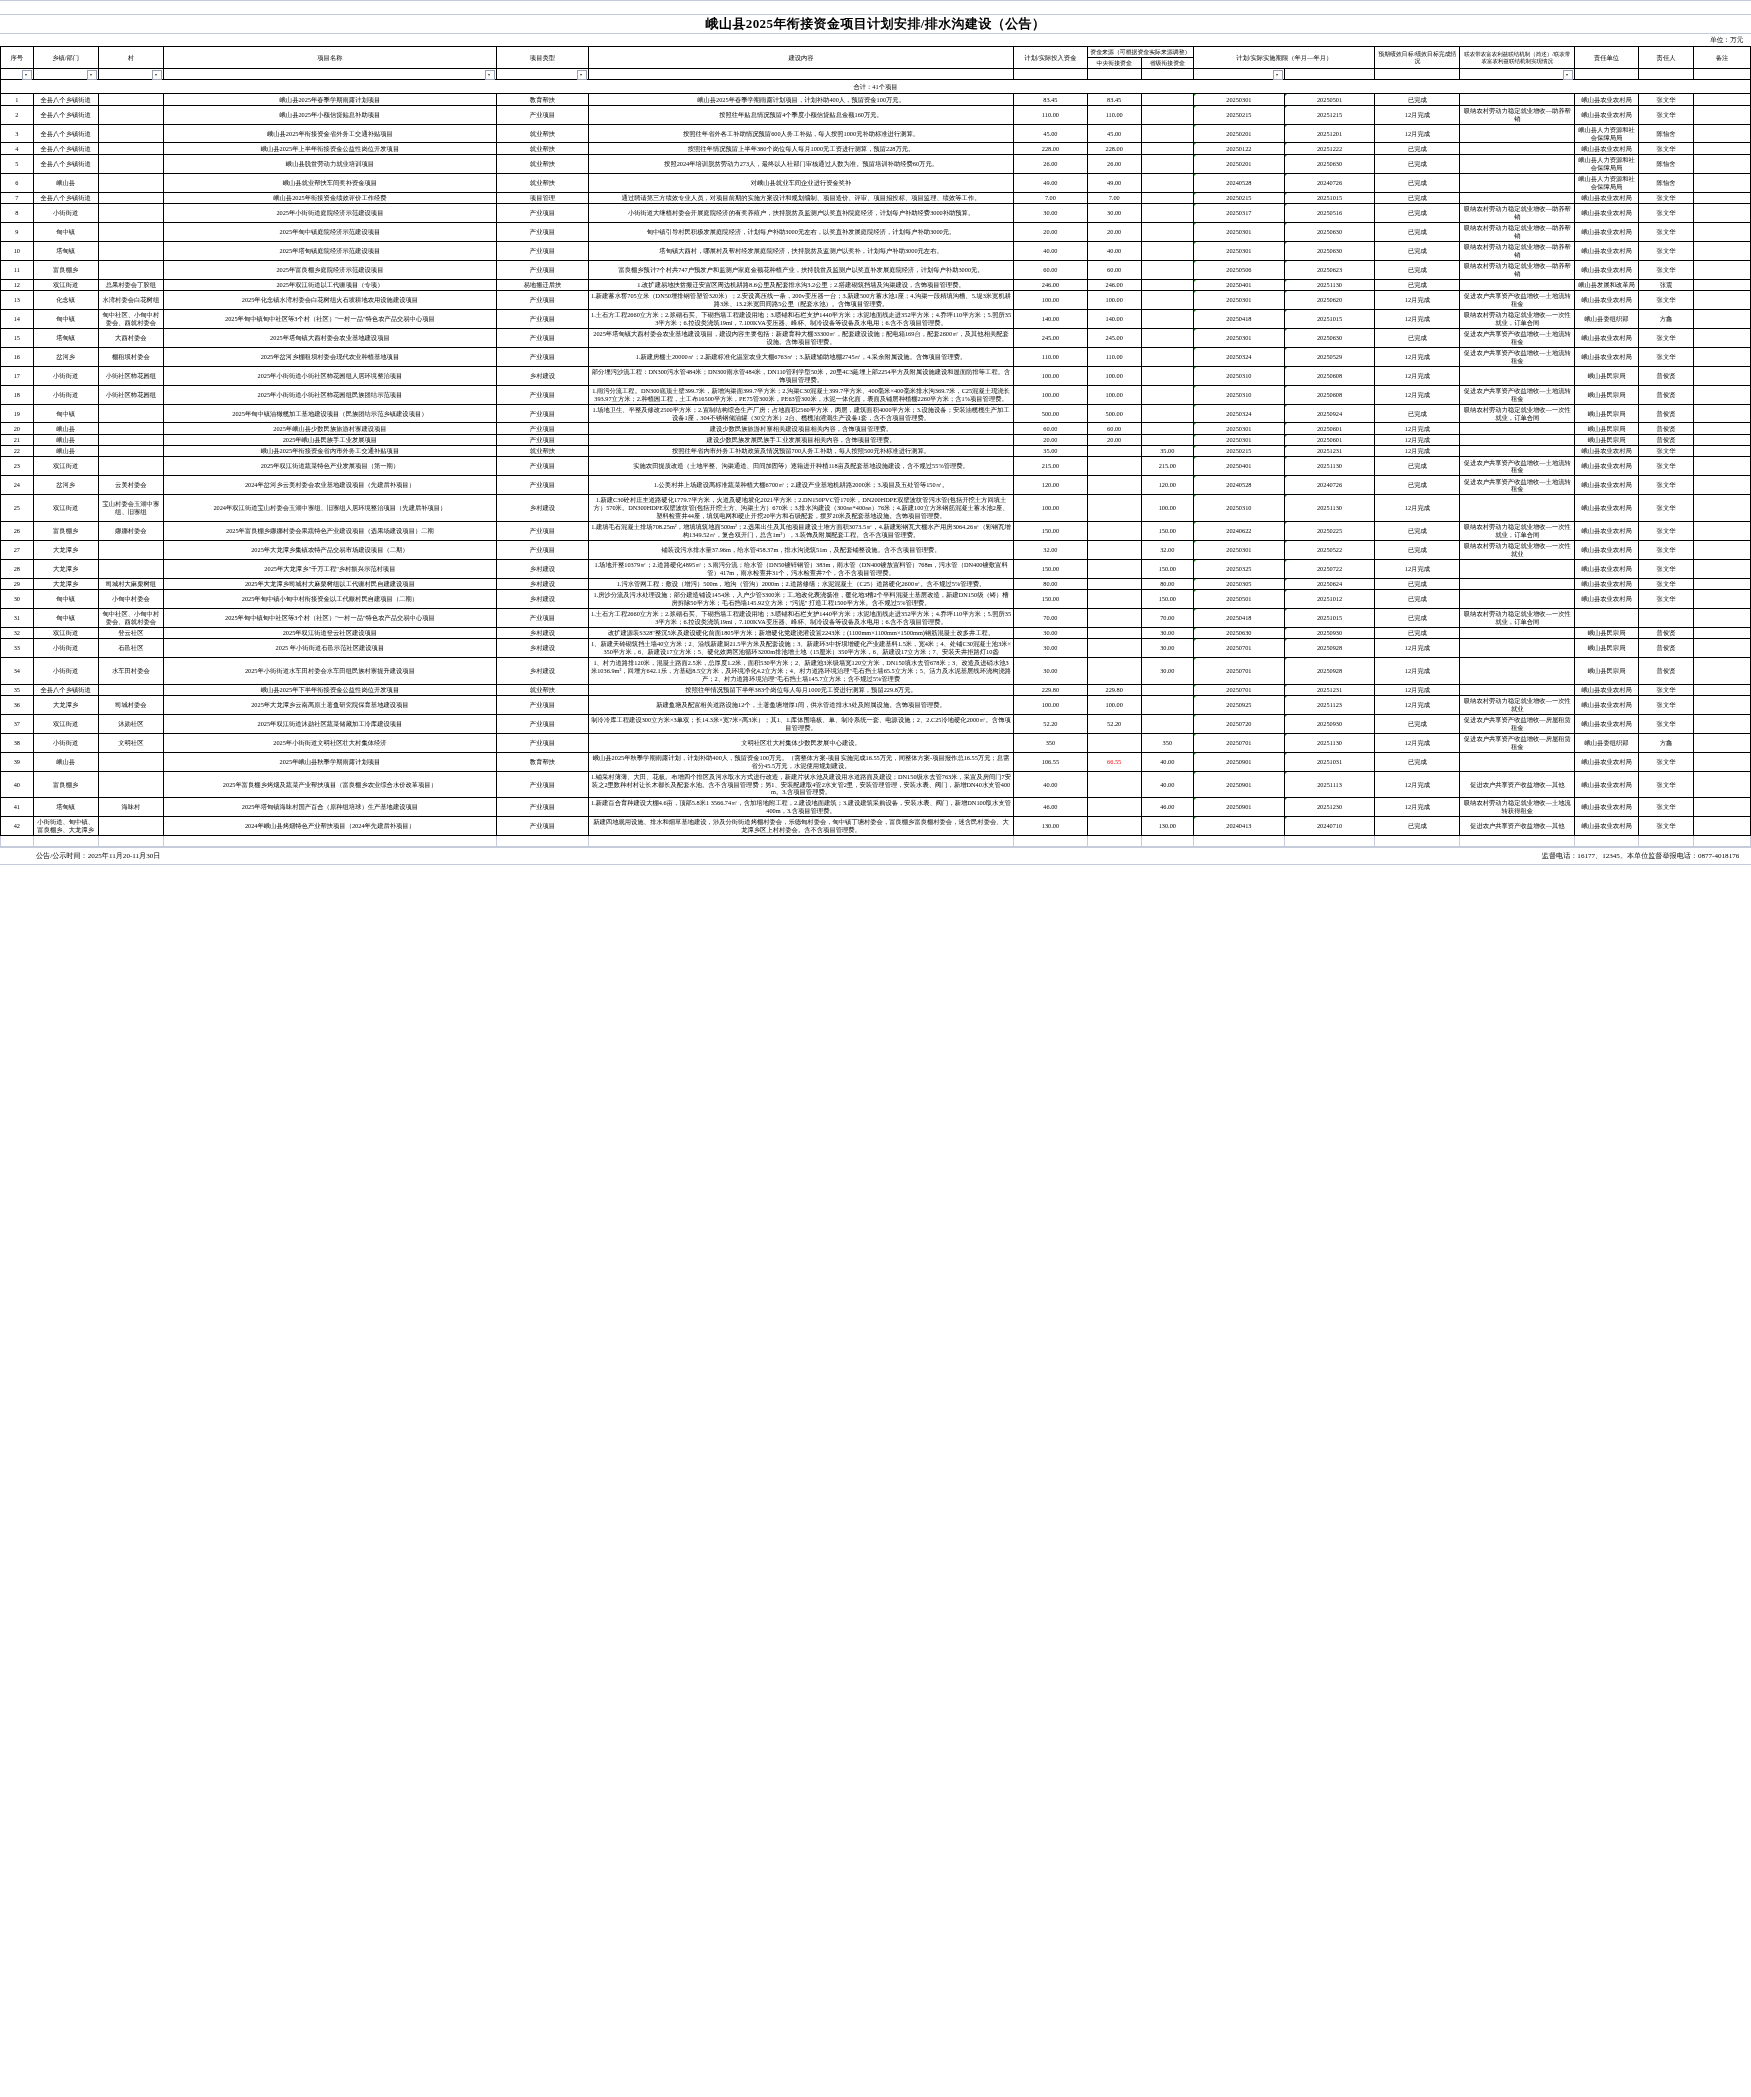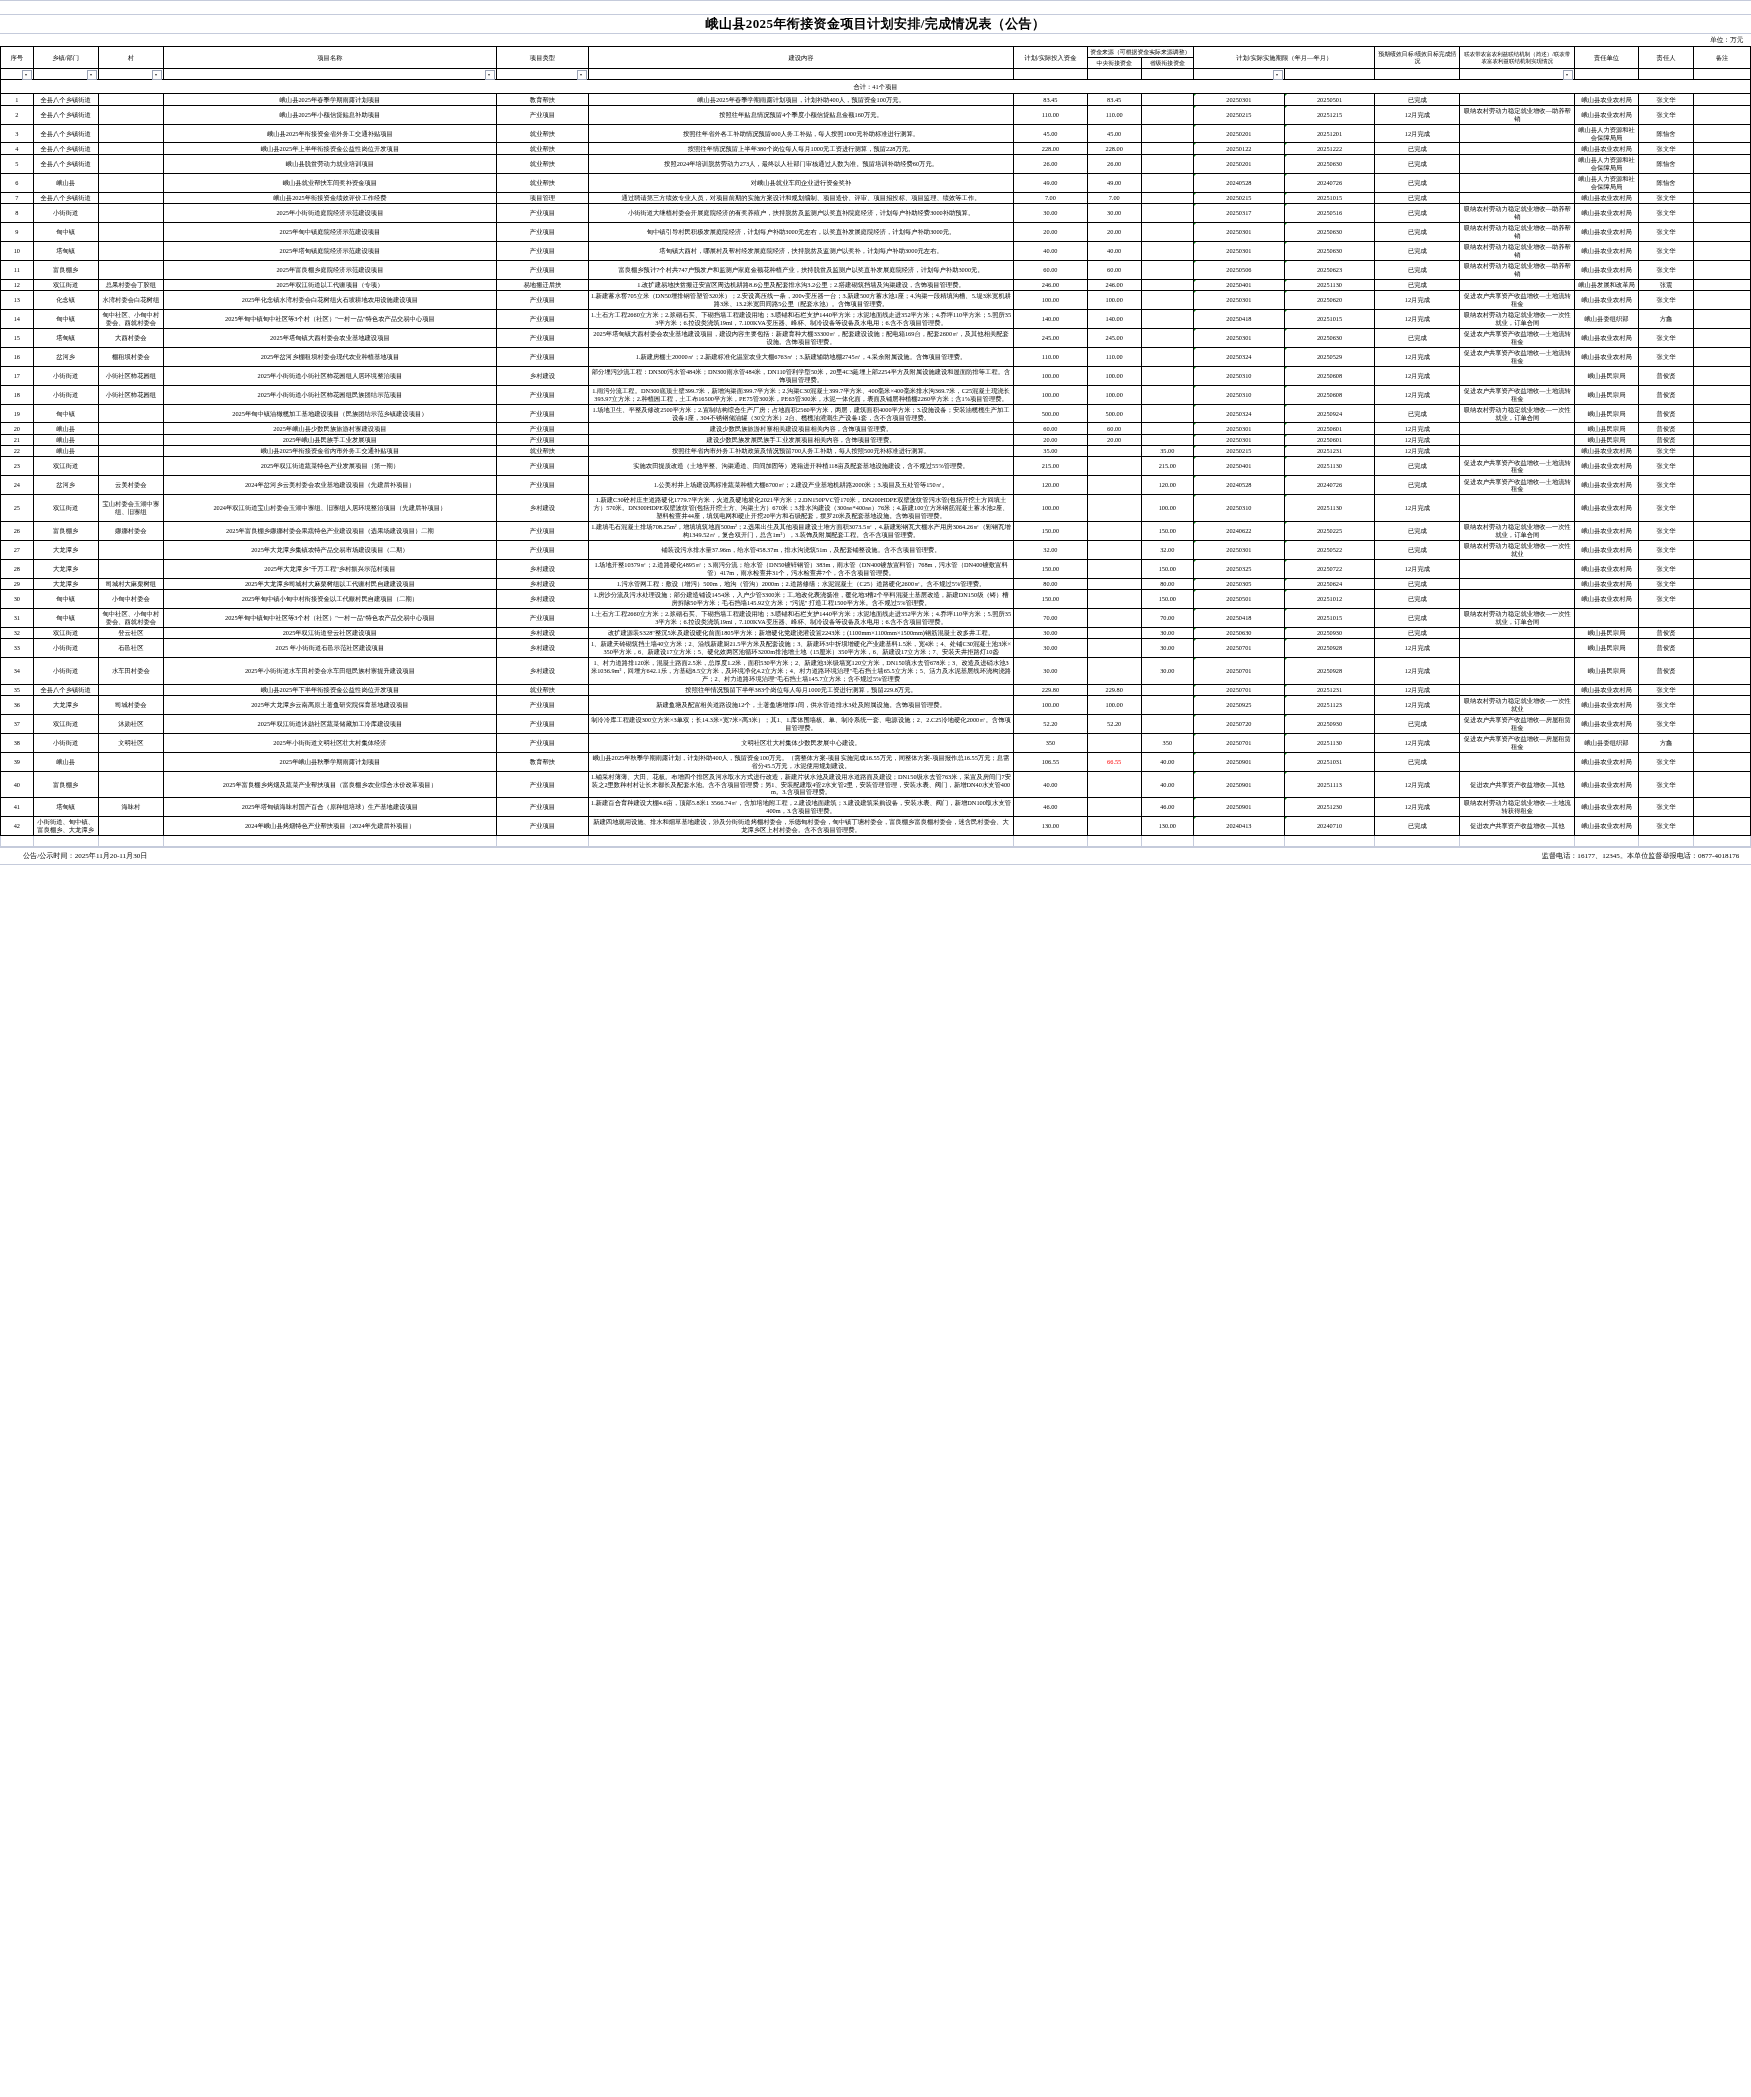--- a/index.html
+++ b/index.html
@@ -66,34 +66,34 @@
 
   
   .gcorner{position:relative;}
   .gcorner:before{
     content:"";position:absolute;left:0;top:0;
     border-left:2.9px solid #0a8a12;border-bottom:2.9px solid transparent;
   }
 
   .footer-wrap{position:relative;width:1751px;}
   .footer-line{display:flex;align-items:center;height:17px;font-size:7.1px;}
-  .foot-left{padding-left:23px;}
+  .foot-left{padding-left:23px;margin-left:13px;}
   .foot-right{margin-left:auto;padding-right:11.7px;}
   .tail-band{height:11px;width:100%;}
 </style>
 </head>
 <body>
 
 <div class="sheet">
 
   <div class="ss-line"></div>
   <div class="ss-band"></div>
   <div class="ss-line"></div>
 
-  <div class="title-row">峨山县2025年衔接资金项目计划安排/完成情况表（公告）</div>
+  <div class="title-row">峨山县2025年衔接资金项目计划安排/排水沟建设（公告）</div>
   <div class="ss-line"></div>
   <div class="unit-row">单位：万元</div>
 
   <table class="grid">
     <colgroup>
       <col style="width:23px">
       <col style="width:46px">
       <col style="width:46px">
       <col style="width:235px">
       <col style="width:65px">

